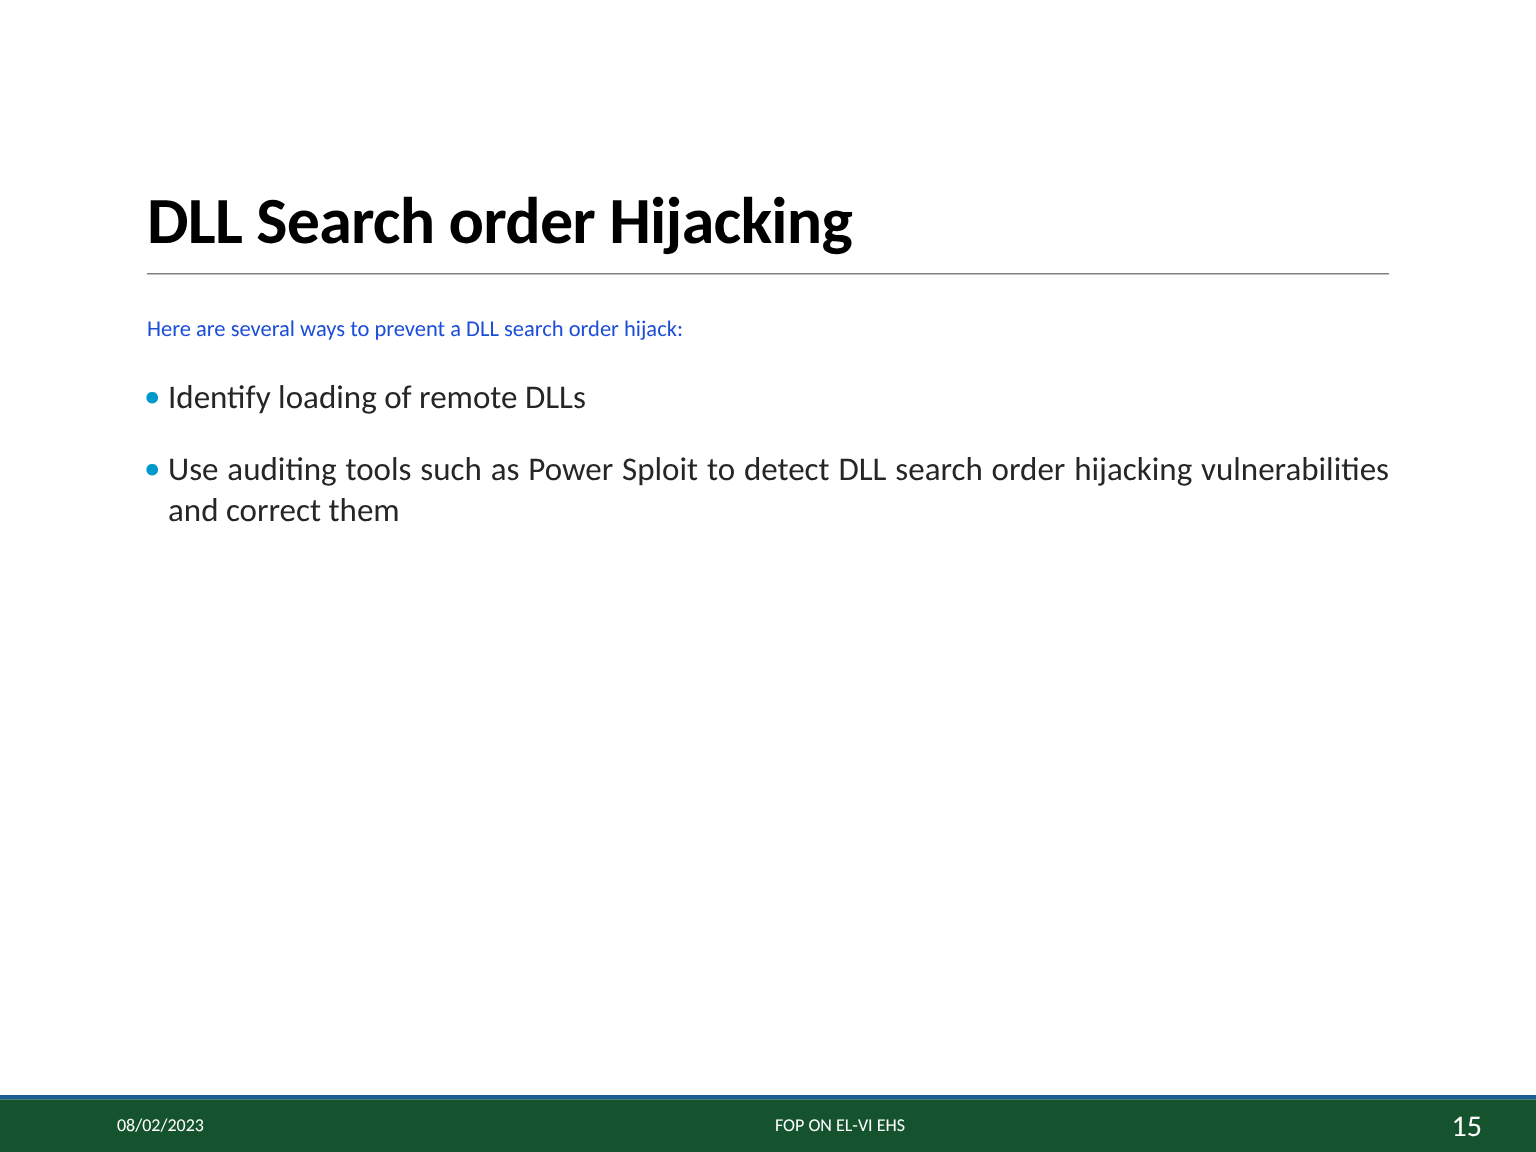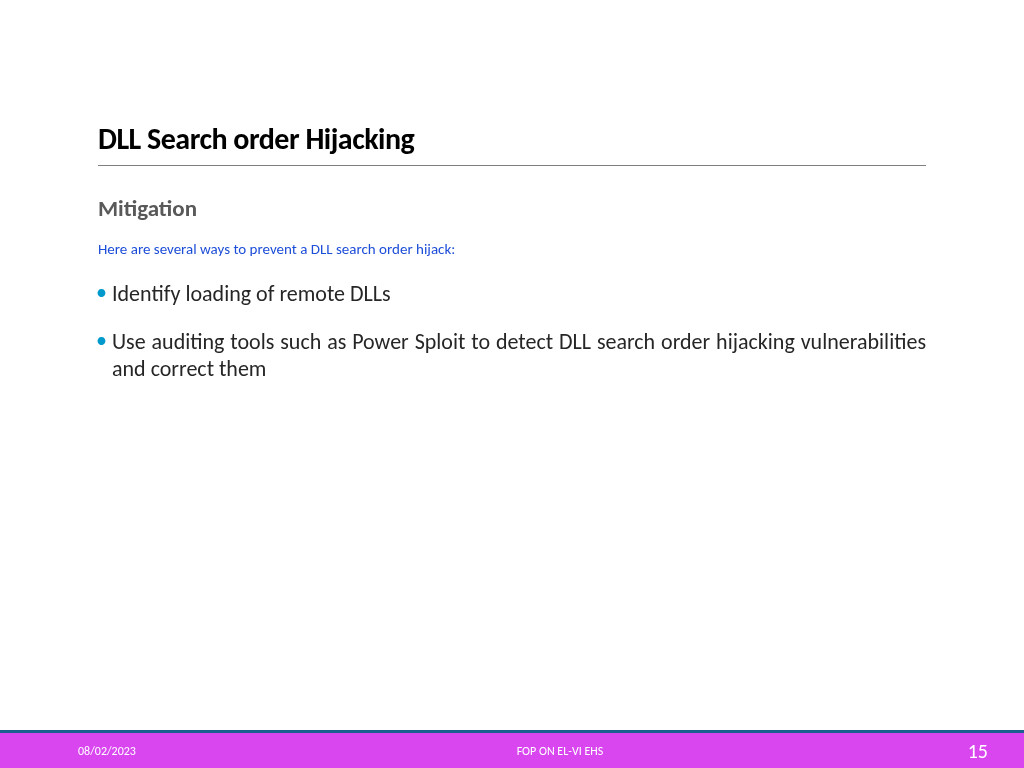--- a/index.html
+++ b/index.html
@@ -12,21 +12,21 @@
       height: 768px;
       background: #ffffff;
       font-family: Calibri, 'Segoe UI', Arial, sans-serif;
       position: relative;
       overflow: hidden;
     }
     .slide-content {
       padding: 120px 98px 0 98px;
     }
     .slide-title {
-      font-size: 30px;
+      font-size: 44px;
       font-weight: 700;
       color: #000000;
       margin-bottom: 8px;
       letter-spacing: -0.5px;
     }
     .title-rule {
       border: none;
       border-top: 1px solid #808080;
       margin-bottom: 28px;
     }
@@ -67,21 +67,21 @@
       bottom: 0;
       left: 0;
       width: 100%;
     }
     .footer-divider {
       height: 3px;
       background: #1a5f8f;
     }
     .footer-bar {
       height: 35px;
-      background: #d946ef;
+      background: #14532d;
       display: flex;
       align-items: center;
       position: relative;
     }
     .footer-date {
       position: absolute;
       left: 78px;
       font-size: 12px;
       color: #ffffff;
     }
@@ -99,21 +99,20 @@
       font-size: 20px;
       color: #ffffff;
     }
   </style>
 </head>
 <body>
 
 <div class="slide-content">
   <h1 class="slide-title">DLL Search order Hijacking</h1>
   <hr class="title-rule">
-  <div class="section-heading">Mitigation</div>
   <div class="intro-text">Here are several ways to prevent a DLL search order hijack:</div>
   <ul class="bullet-list">
     <li>Identify loading of remote DLLs</li>
     <li>Use auditing tools such as Power Sploit to detect DLL search order hijacking vulnerabilities and correct them</li>
   </ul>
 </div>
 
 <div class="footer">
   <div class="footer-divider"></div>
   <div class="footer-bar">

